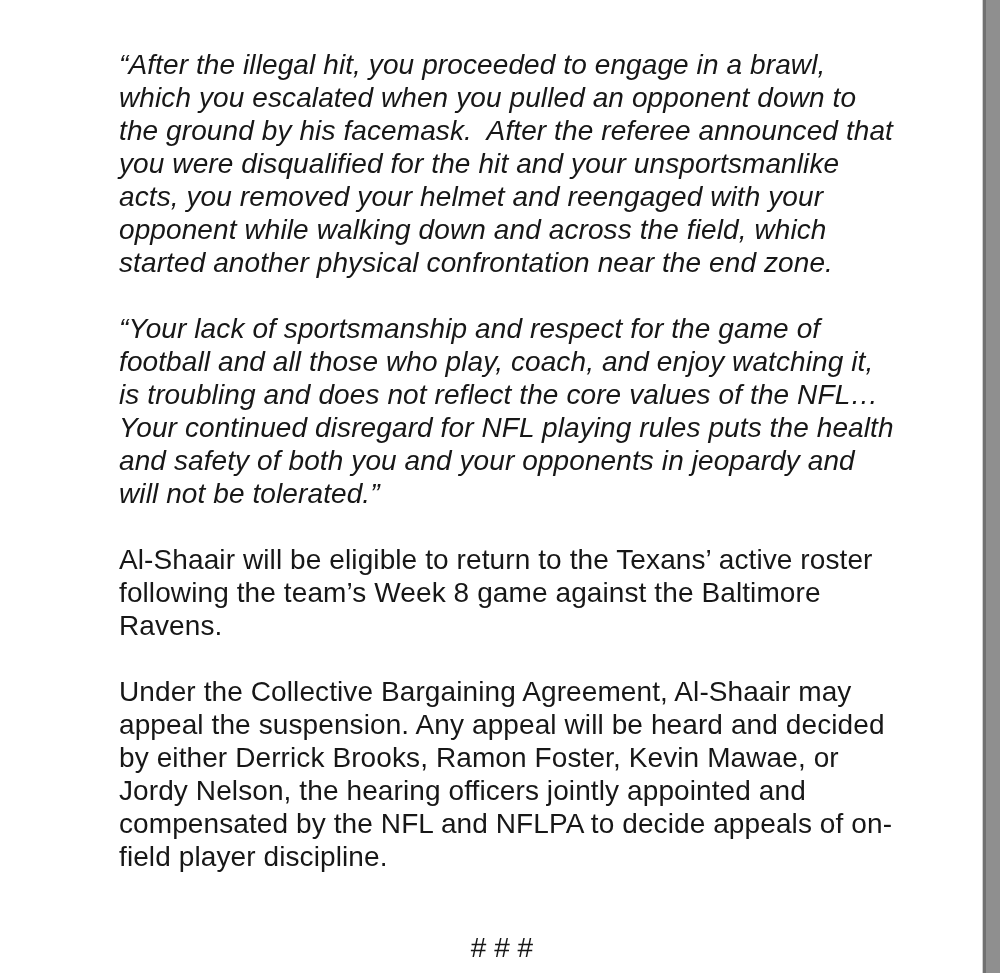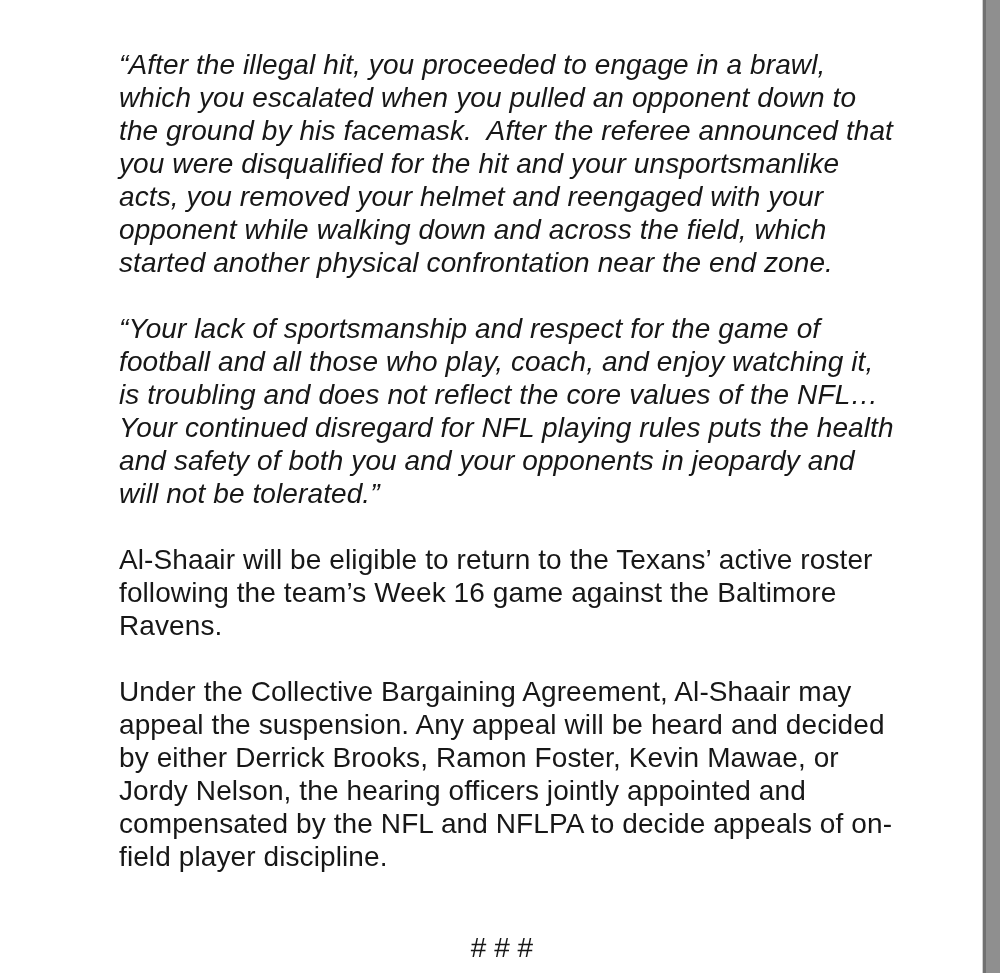--- a/index.html
+++ b/index.html
@@ -64,21 +64,21 @@
 started another physical confrontation near the end zone.</p>
 
   <p class="para italic">“Your lack of sportsmanship and respect for the game of
 football and all those who play, coach, and enjoy watching it,
 is troubling and does not reflect the core values of the NFL…
 Your continued disregard for NFL playing rules puts the health
 and safety of both you and your opponents in jeopardy and
 will not be tolerated.”</p>
 
   <p class="para">Al-Shaair will be eligible to return to the Texans’ active roster
-following the team’s Week 16 game against the Baltimore
+following the team’s Week 8 game against the Baltimore
 Ravens.</p>
 
   <p class="para">Under the Collective Bargaining Agreement, Al-Shaair may
 appeal the suspension. Any appeal will be heard and decided
 by either Derrick Brooks, Ramon Foster, Kevin Mawae, or
 Jordy Nelson, the hearing officers jointly appointed and
 compensated by the NFL and NFLPA to decide appeals of on-
 field player discipline.</p>
 
   <div class="end-marker"># # #</div>

